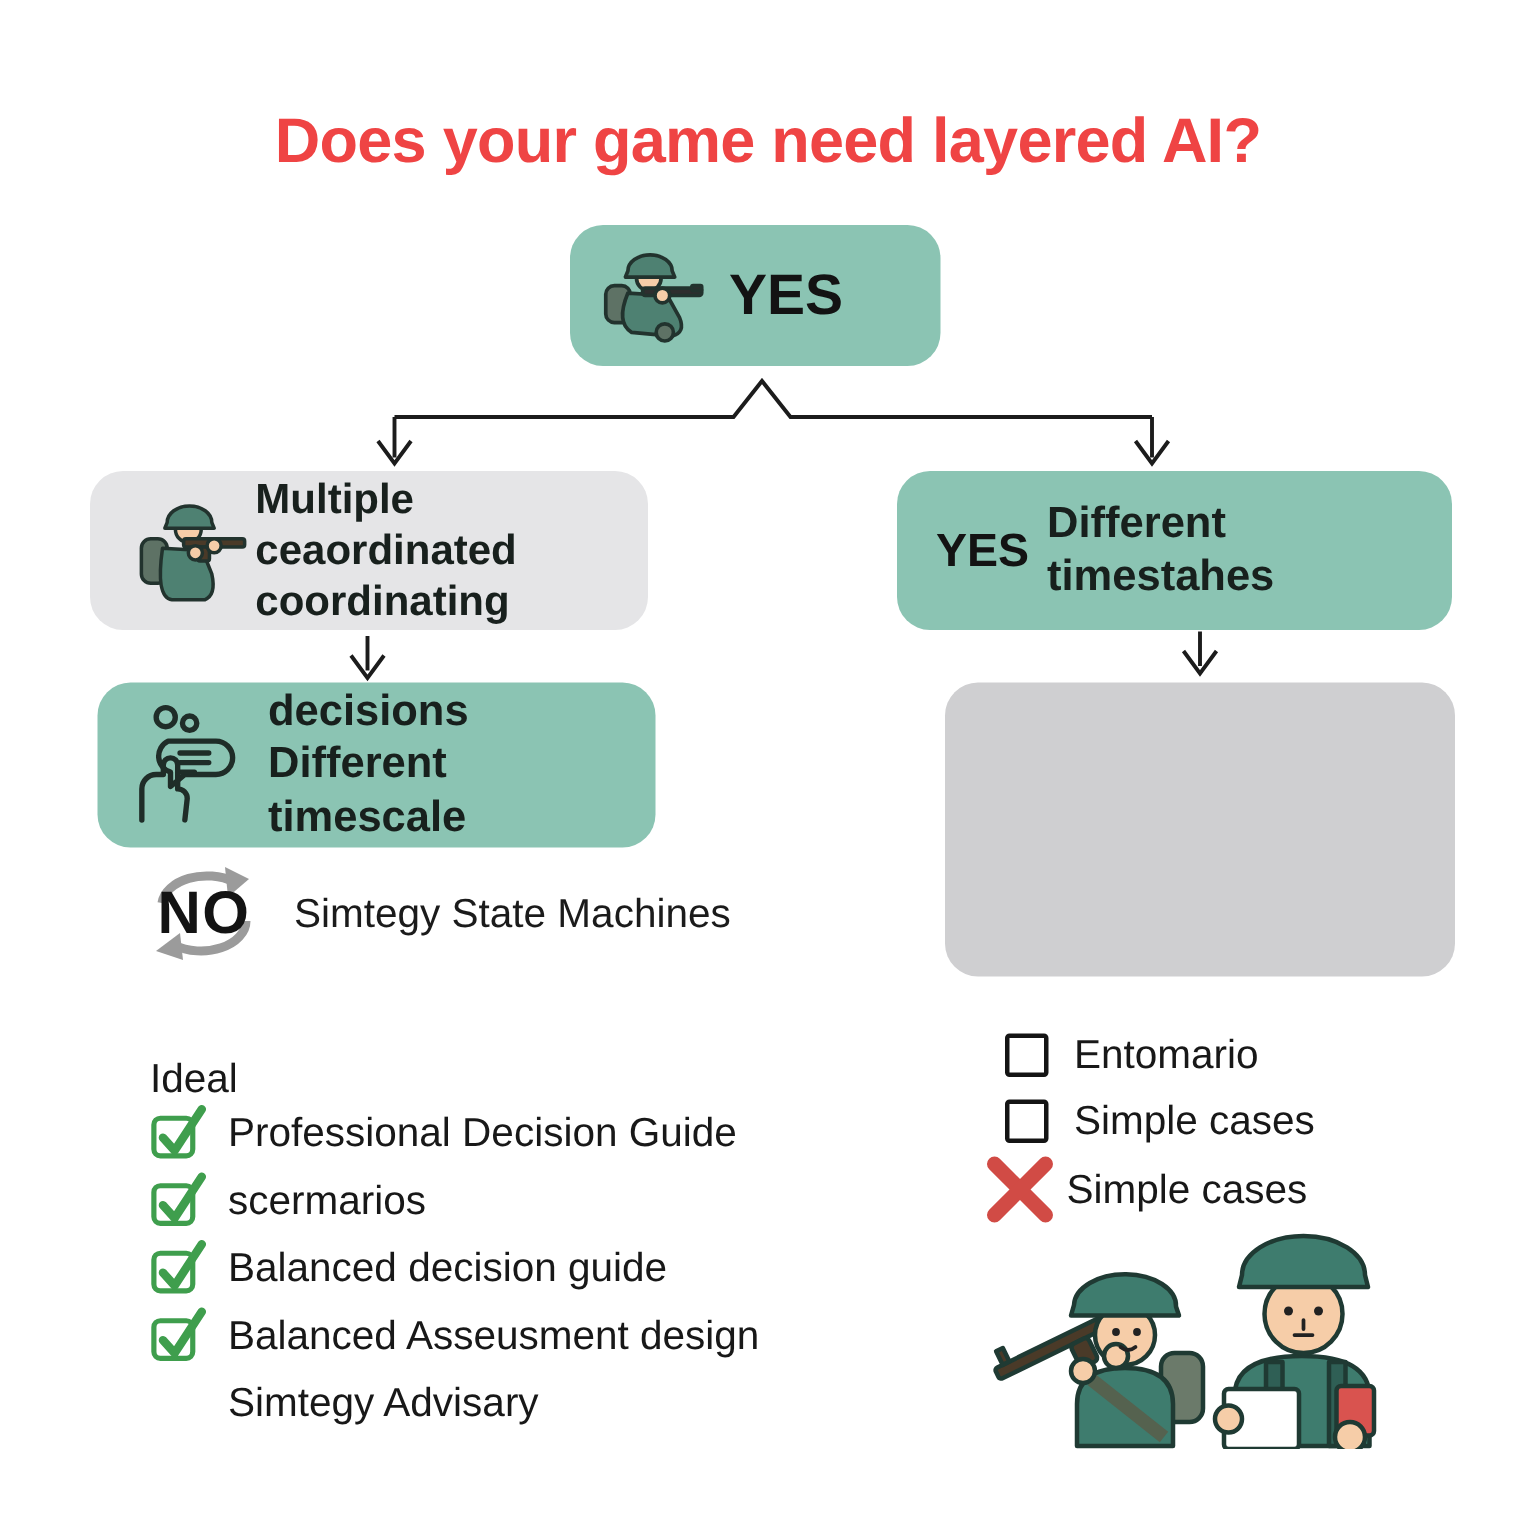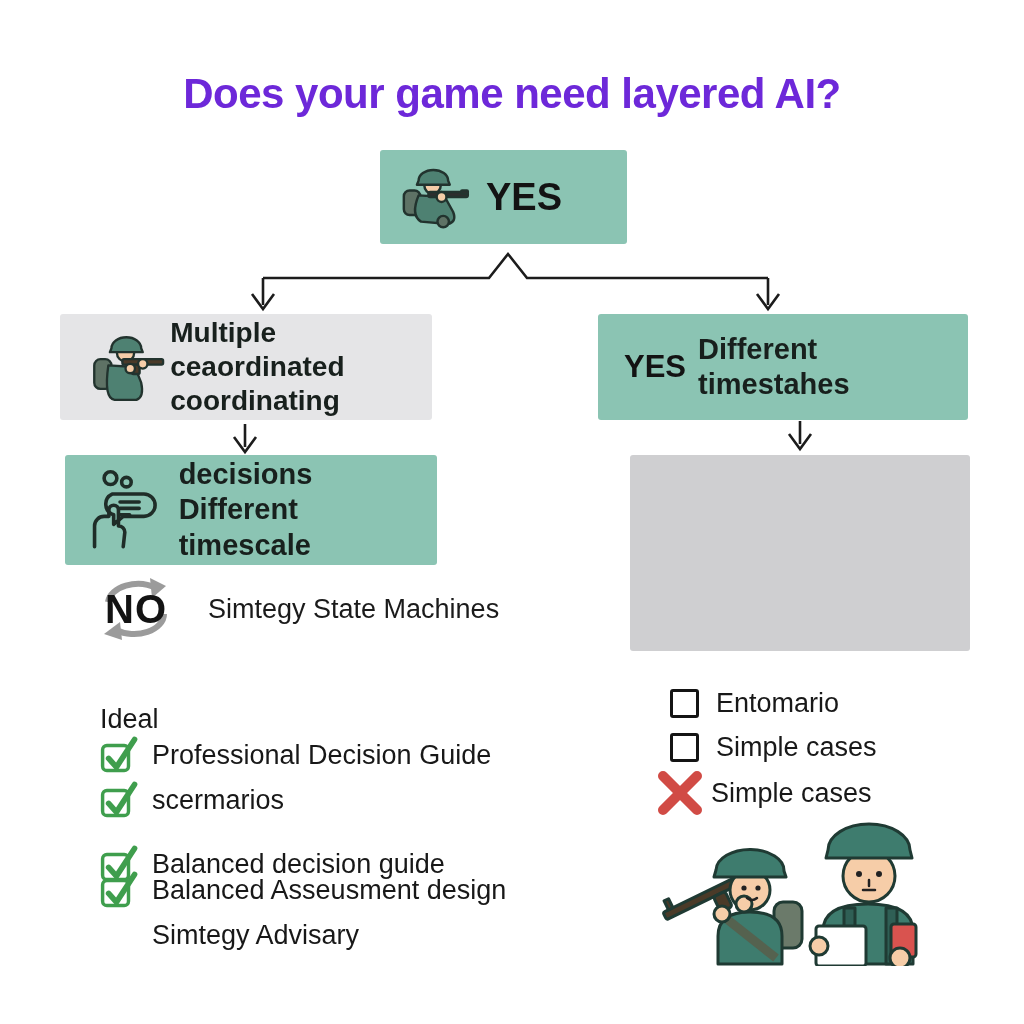--- a/index.html
+++ b/index.html
@@ -3,24 +3,24 @@
 <meta charset="utf-8">
 <style>
   html,body{margin:0;padding:0;background:#ffffff;}
   .canvas{
     position:relative;width:1024px;height:1024px;background:#ffffff;
     font-family:"Liberation Sans", sans-serif;color:#161616;overflow:hidden;
   }
   .abs{position:absolute;}
   .page-title{
     width:1024px;text-align:center;font-size:42px;font-weight:700;
-    letter-spacing:-0.5px;color:#6d28d9;
+    letter-spacing:-0.5px;color:#ef4444;
   }
   .node{
-    position:absolute;border-radius:3px;display:flex;align-items:center;
+    position:absolute;border-radius:22px;display:flex;align-items:center;
     box-sizing:border-box;
   }
   .teal{background:#8BC4B3;}
   .lgray{background:#E5E5E7;}
   .mgray{background:#CFCFD1;}
   .bigyes{font-size:38px;font-weight:700;color:#131313;}
   .boxtext{font-size:28px;font-weight:700;line-height:1.22;color:#18201d;}
   .no-word{font-size:40px;font-weight:800;color:#131313;letter-spacing:1px;}
   .plain{font-size:27px;font-weight:500;color:#1b1b1b;}
   .chk-row{position:absolute;display:flex;align-items:center;gap:14px;height:40px;}
@@ -99,21 +99,21 @@
         <path d="M44 42 h24 M44 50 h24 M44 58 h12"></path>
         <path d="M12 98 v-26 a12 12 0 0 1 12 -12 l6 0 v-8 a6 6 0 0 1 12 0 v20 a8 8 0 0 1 8 8 l-2 18"></path>
       </g>
     </svg>
     <div style="margin-left:14px;">
       <div class="boxtext" style="font-size:29px;">decisions</div>
       <div class="boxtext" style="font-size:29px;">Different timescale</div>
     </div>
   </div>
 
-  <div class="abs" style="left:96px;top:576px;display:flex;align-items:center;gap:32px;">
+  <div class="abs" style="left:96px;top:576px;display:flex;align-items:center;gap:20px;">
     <div style="position:relative;width:80px;height:66px;">
       <svg class="abs" style="left:0;top:0;" width="80" height="66" viewBox="0 0 80 66">
         <g stroke="#9b9b9b" stroke-width="6" fill="none">
           <path d="M12 26 A30 20 0 0 1 60 12"></path>
           <path d="M68 38 A30 20 0 0 1 20 54"></path>
         </g>
         <polygon points="54,2 70,10 56,22" fill="#9b9b9b"></polygon>
         <polygon points="24,46 8,58 26,64" fill="#9b9b9b"></polygon>
       </svg>
       <span class="abs no-word" style="left:9px;top:11px;">NO</span>
@@ -142,21 +142,21 @@
         </svg>
       <span class="chk-label">Professional Decision Guide</span>
     </div>
     <div class="chk-row" style="left:100px;top:780px;">
       <svg width="38" height="38" viewBox="0 0 44 42">
           <rect x="3" y="10" width="30" height="29" rx="5" fill="#ffffff" stroke="#3F9E4D" stroke-width="4"></rect>
           <path d="M10 25 L19 35 L40 3" fill="none" stroke="#3F9E4D" stroke-width="6.5" stroke-linecap="round" stroke-linejoin="round"></path>
         </svg>
       <span class="chk-label">scermarios</span>
     </div>
-    <div class="chk-row" style="left:100px;top:825px;margin-top:19px;">
+    <div class="chk-row" style="left:100px;top:825px;">
       <svg width="38" height="38" viewBox="0 0 44 42">
           <rect x="3" y="10" width="30" height="29" rx="5" fill="#ffffff" stroke="#3F9E4D" stroke-width="4"></rect>
           <path d="M10 25 L19 35 L40 3" fill="none" stroke="#3F9E4D" stroke-width="6.5" stroke-linecap="round" stroke-linejoin="round"></path>
         </svg>
       <span class="chk-label">Balanced decision guide</span>
     </div>
     <div class="chk-row" style="left:100px;top:870px;">
       <svg width="38" height="38" viewBox="0 0 44 42">
           <rect x="3" y="10" width="30" height="29" rx="5" fill="#ffffff" stroke="#3F9E4D" stroke-width="4"></rect>
           <path d="M10 25 L19 35 L40 3" fill="none" stroke="#3F9E4D" stroke-width="6.5" stroke-linecap="round" stroke-linejoin="round"></path>

